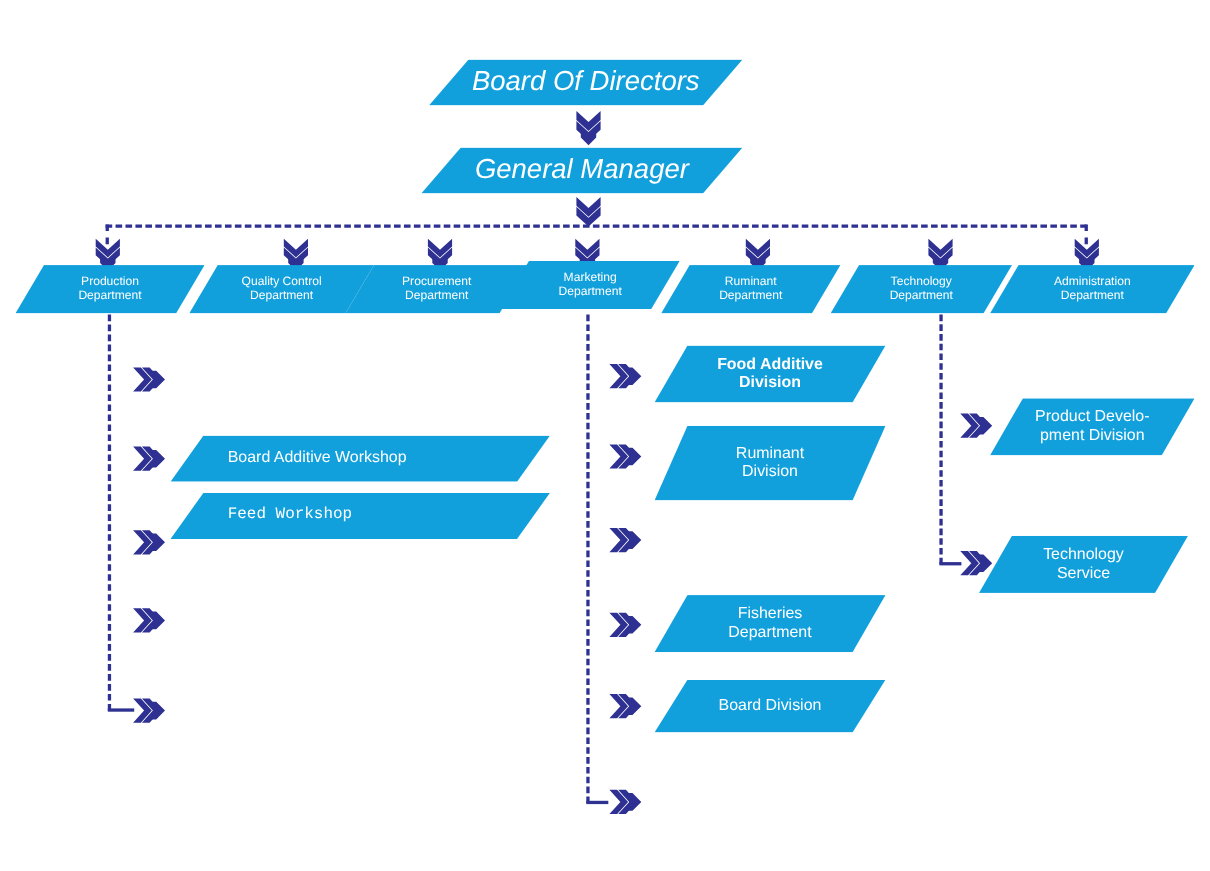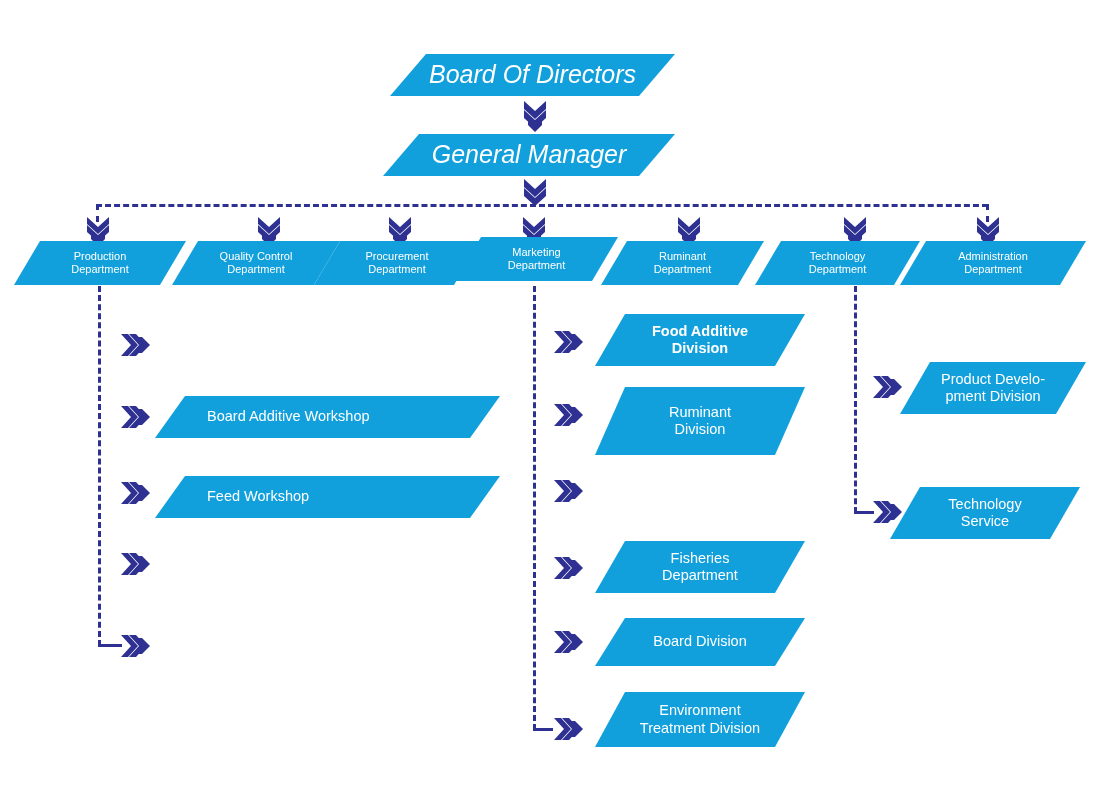--- a/index.html
+++ b/index.html
@@ -238,21 +238,21 @@
 
   <div class="chev" style="left:120px; top:480px;">
     <svg width="32" height="26" viewBox="0 0 32 26">
         <g fill="#2e3192">
       <polygon points="1,2 11,13 1,24 8,24 18,13 8,2"></polygon>
       <polygon points="9,2 19,13 9,24 16,24 26,13 16,2"></polygon>
       <polygon points="17,5 25,13 17,21 22,21 30,13 22,5"></polygon>
     </g>
       </svg>
   </div>
-  <div class="node node-sub left" style="left:155px; top:476px; width:345px;">
+  <div class="node node-sub left" style="left:155px; top:448px; width:345px;font-family:Liberation Mono, monospace;">
     <span class="label">Feed Workshop</span>
   </div>
 
   <div class="chev" style="left:120px; top:551px;">
     <svg width="32" height="26" viewBox="0 0 32 26">
         <g fill="#2e3192">
       <polygon points="1,2 11,13 1,24 8,24 18,13 8,2"></polygon>
       <polygon points="9,2 19,13 9,24 16,24 26,13 16,2"></polygon>
       <polygon points="17,5 25,13 17,21 22,21 30,13 22,5"></polygon>
     </g>
@@ -339,24 +339,20 @@
 
   <div class="chev" style="left:553px; top:716px;">
     <svg width="32" height="26" viewBox="0 0 32 26">
         <g fill="#2e3192">
       <polygon points="1,2 11,13 1,24 8,24 18,13 8,2"></polygon>
       <polygon points="9,2 19,13 9,24 16,24 26,13 16,2"></polygon>
       <polygon points="17,5 25,13 17,21 22,21 30,13 22,5"></polygon>
     </g>
       </svg>
   </div>
-  <div class="node node-sub center" style="left:595px; top:692px; width:210px; height:55px;">
-    <span class="label">Environment
-Treatment Division</span>
-  </div>
 
   <div class="dash-v" style="left:854px; top:286px; height:227px;"></div>
   <div class="solid-h" style="left:854px; top:511px; width:20px;"></div>
 
   <div class="chev" style="left:872px; top:374px;">
     <svg width="32" height="26" viewBox="0 0 32 26">
         <g fill="#2e3192">
       <polygon points="1,2 11,13 1,24 8,24 18,13 8,2"></polygon>
       <polygon points="9,2 19,13 9,24 16,24 26,13 16,2"></polygon>
       <polygon points="17,5 25,13 17,21 22,21 30,13 22,5"></polygon>

